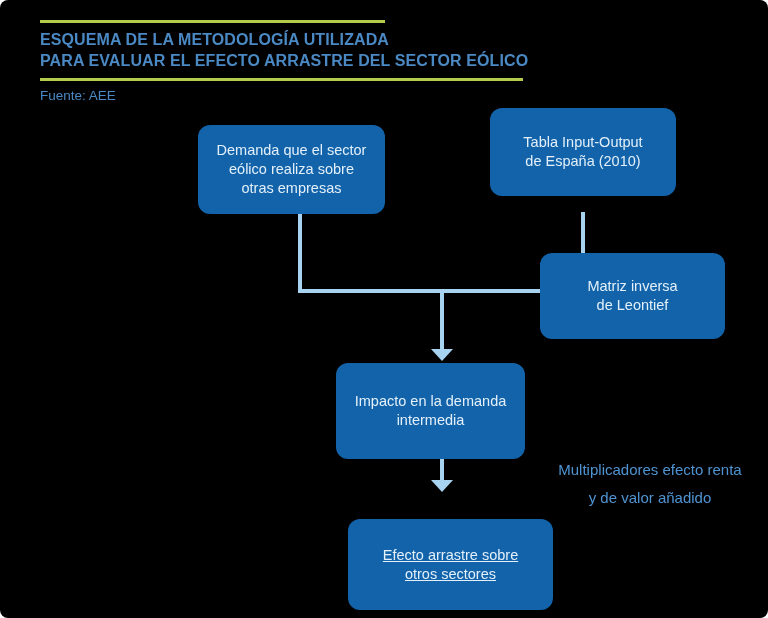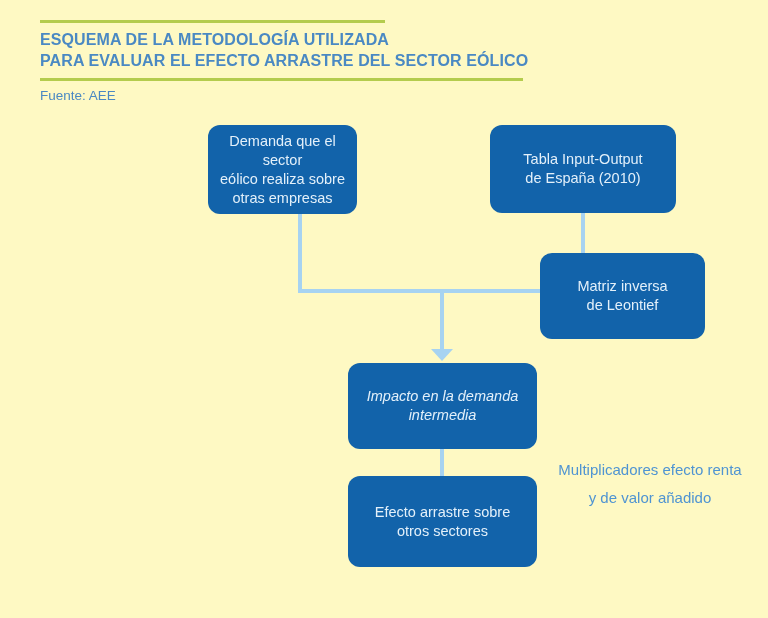--- a/index.html
+++ b/index.html
@@ -2,22 +2,23 @@
 <html style="--box-blue: #1263aa; --box-text: #e3f0fa; --connector-blue: #a7d3f1; --accent-green: #b4cc4d; --title-blue: #4a89c3; --note-blue: #4f94d2;"><head>
 <meta charset="utf-8">
 <style>
   html, body { margin: 0; padding: 0; background: #ffffff; }
   body { font-family: "Liberation Sans", sans-serif; }
 
   .canvas {
     position: relative;
     width: 768px;
     height: 618px;
-    background: #fef9c3;
+    background: #000000;
     overflow: hidden;
+    border-radius: 8px;
   }
 
   
   .accent-line {
     position: absolute;
     height: 2.5px;
     background: var(--accent-green, #b4cc4d);
   }
   #line-top { left: 40px; top: 20px; width: 345px; }
   #line-sub { left: 40px; top: 78px; width: 483px; }
@@ -49,25 +50,25 @@
     border-radius: 12px;
     color: var(--box-text, #e3f0fa);
     display: flex;
     align-items: center;
     justify-content: center;
     text-align: center;
     font-size: 14.5px;
     line-height: 19px;
     white-space: pre-line;
   }
-  #node-demanda { left: 208px; top: 125px; width: 149px; height: 89px; }
-  #node-tabla   { left: 490px; top: 125px; width: 186px; height: 88px; }
-  #node-matriz  { left: 540px; top: 253px; width: 165px; height: 86px; }
-  #node-impacto { left: 348px; top: 363px; width: 189px; height: 86px; font-style: italic; }
-  #node-efecto  { left: 348px; top: 476px; width: 189px; height: 91px; }
+  #node-demanda { left: 198px; top: 125px; width: 187px; height: 89px; }
+  #node-tabla   { left: 490px; top: 108px; width: 186px; height: 88px; }
+  #node-matriz  { left: 540px; top: 253px; width: 185px; height: 86px; }
+  #node-impacto { left: 336px; top: 363px; width: 189px; height: 96px; }
+  #node-efecto  { left: 348px; top: 519px; width: 205px; height: 91px; text-decoration: underline; }
 
   
   .conn {
     position: absolute;
     background: var(--connector-blue, #a7d3f1);
   }
   #conn-demanda-down { left: 298px; top: 213px; width: 4px;  height: 80px; }
   #conn-horizontal   { left: 298px; top: 289px; width: 246px; height: 4px; }
   #conn-tabla-down   { left: 581px; top: 212px; width: 4px;  height: 42px; }
   #conn-mid-down     { left: 440px; top: 292px; width: 4px;  height: 58px; }

